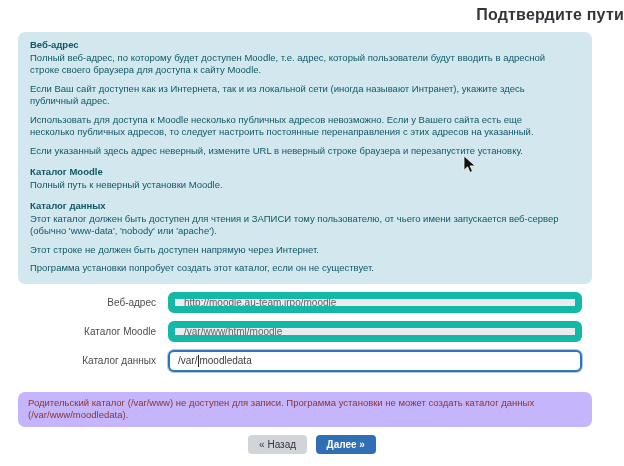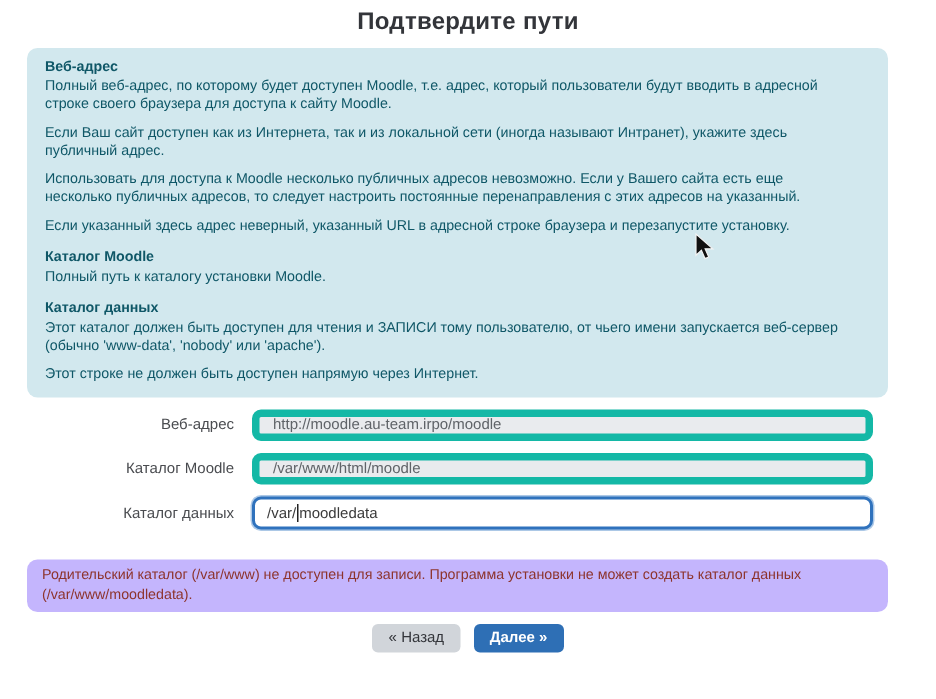--- a/index.html
+++ b/index.html
@@ -4,21 +4,21 @@
 <style>
   html, body { margin: 0; padding: 0; }
   body {
     width: 624px; height: 466px;
     background: #ffffff;
     font-family: "Liberation Sans", sans-serif;
     position: relative;
     overflow: hidden;
   }
   .page-title {
-    text-align: center;
+    text-align: right;
     font-weight: bold;
     font-size: 16px;
     color: #33353a;
     margin: 6px 0 8px 0;
     letter-spacing: 0.2px;
   }
   .infobox {
     margin-left: 18px;
     width: 574px;
     box-sizing: border-box;
@@ -48,21 +48,21 @@
     text-align: right;
     padding-right: 12px;
     font-size: 10px;
     color: #4a4c50;
     flex: none;
   }
   .text-input {
     box-sizing: border-box;
     width: 414px;
     height: 21px;
-    border: 5px solid #14b8a6;
+    border: 7px solid #14b8a6;
     border-radius: 6px;
     background: #e9ebee;
     color: #5f6368;
     font-size: 10px;
     padding: 0 9px;
     font-family: "Liberation Sans", sans-serif;
     outline: none;
   }
   .input-focused {
     box-sizing: border-box;
@@ -129,26 +129,27 @@
 </head>
 <body>
 
 <h1 class="page-title">Подтвердите пути</h1>
 
 <div class="infobox" id="infobox">
     <div class="hd">Веб-адрес</div>
     <p>Полный веб-адрес, по которому будет доступен Moodle, т.е. адрес, который пользователи будут вводить в адресной строке своего браузера для доступа к сайту Moodle.</p>
     <p>Если Ваш сайт доступен как из Интернета, так и из локальной сети (иногда называют Интранет), укажите здесь публичный адрес.</p>
     <p>Использовать для доступа к Moodle несколько публичных адресов невозможно. Если у Вашего сайта есть еще несколько публичных адресов, то следует настроить постоянные перенаправления с этих адресов на указанный.</p>
-    <p>Если указанный здесь адрес неверный, указанный URL в адресной строке браузера и перезапустите установку.</p>
+    <p>Если указанный здесь адрес неверный, измените URL в неверный строке браузера и перезапустите установку.</p>
     <div class="hd">Каталог Moodle</div>
-    <p>Полный путь к каталогу установки Moodle.</p>
+    <p>Полный путь к неверный установки Moodle.</p>
     <div class="hd">Каталог данных</div>
     <p>Этот каталог должен быть доступен для чтения и ЗАПИСИ тому пользователю, от чьего имени запускается веб-сервер (обычно 'www-data', 'nobody' или 'apache').</p>
     <p>Этот строке не должен быть доступен напрямую через Интернет.</p>
+    <p>Программа установки попробует создать этот каталог, если он не существует.</p>
   </div>
 
 <div class="form-area">
 
   <div class="form-row">
     <div class="form-label">Веб-адрес</div>
     <input class="text-input" type="text" readonly="" value="http://moodle.au-team.irpo/moodle" style="">
   </div>
 
   <div class="form-row">

